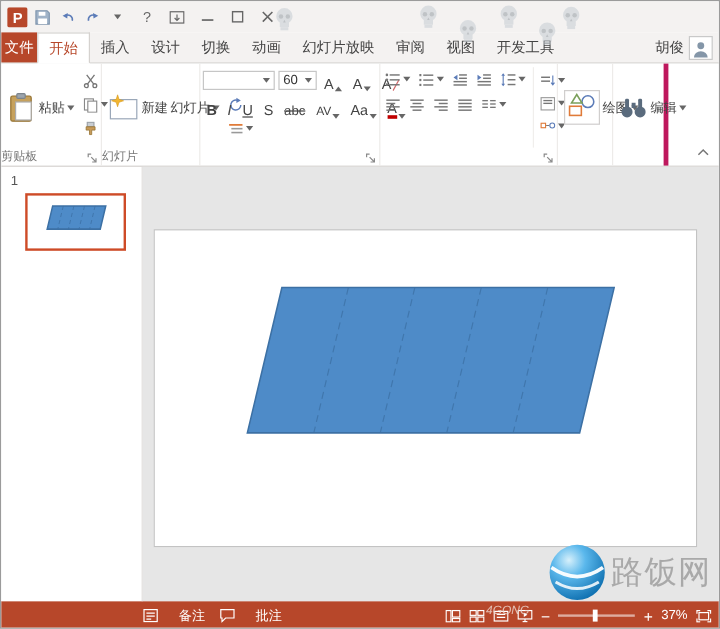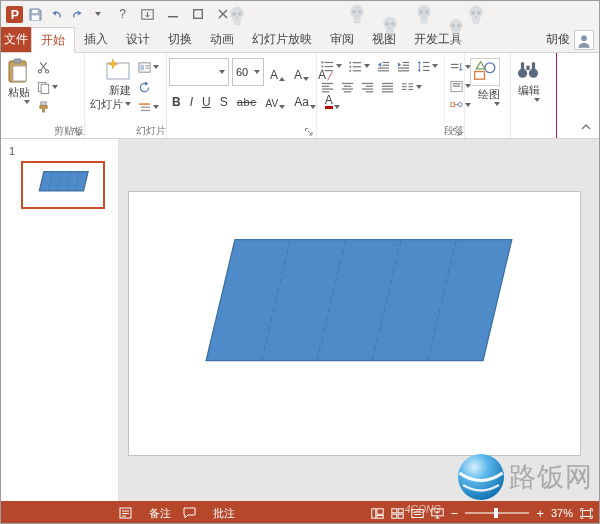--- a/index.html
+++ b/index.html
@@ -24,34 +24,34 @@
   .tab { padding:0 9px; font-size:12px; color:#444; display:flex; align-items:center; cursor:pointer; white-space:nowrap; }
   .tab.file-tab { background:var(--accent,#B7472A); color:#fff; padding:0 3px; }
   .tab.active { background:#fff; color:var(--accent,#B7472A); border:1px solid var(--ribbon-border,#D5D2CF); border-bottom:1px solid #fff; margin-bottom:-1px; }
   .user-area { margin-left:auto; display:flex; align-items:center; gap:4px; cursor:pointer; }
   .user-name { font-size:12px; color:#444; }
   .avatar { width:20px; height:20px; background:#fff; border:1px solid #c9c9c9; display:flex; align-items:flex-end; justify-content:center; overflow:hidden; }
 
   
   .ribbon { position:relative; height:86px; background:#fff; border-bottom:1px solid var(--ribbon-border,#D5D2CF); display:flex; }
   .group { position:relative; border-right:1px solid #edebe9; padding:3px 2px 15px 2px; display:flex; gap:2px; }
-  .group-label { position:absolute; bottom:1px; left:0; right:0; text-align:right; font-size:10px; color:#777; line-height:12px; pointer-events:none; }
+  .group-label { position:absolute; bottom:1px; left:0; right:0; text-align:left; font-size:10px; color:#777; line-height:12px; pointer-events:none; }
   .launcher { position:absolute; right:2px; bottom:2px; width:11px; height:11px; border:none; background:none; cursor:pointer; padding:0; }
-  .bigbtn { display:flex; flex-direction:column; align-items:flex-end; padding:2px 3px; gap:2px; font-size:11px; color:#444; border:none; background:none; cursor:pointer; }
+  .bigbtn { display:flex; flex-direction:row; align-items:center; padding:2px 3px; gap:2px; font-size:11px; color:#444; border:none; background:none; cursor:pointer; }
   .bigbtn .lbl { line-height:12px; white-space:nowrap; }
   .lblrow { display:flex; align-items:center; gap:2px; }
   .boxed { border:1px solid #d0cecd; padding:1px 2px; background:#fff; }
   .smallcol { display:flex; flex-direction:column; gap:4px; padding-top:3px; }
   .sbtn { display:flex; align-items:center; gap:2px; height:16px; padding:0 2px; background:none; border:none; cursor:pointer; font-size:11px; color:#444; }
   .rows { display:flex; flex-direction:column; gap:5px; padding-top:2px; }
   .row { display:flex; align-items:center; gap:3px; }
-  .combo { height:28px; border:1px solid #c6c6c6; background:#fff; display:flex; align-items:center; justify-content:space-between; padding:0 3px; font-size:11px; color:#333; cursor:pointer; }
+  .combo { height:16px; border:1px solid #c6c6c6; background:#fff; display:flex; align-items:center; justify-content:space-between; padding:0 3px; font-size:11px; color:#333; cursor:pointer; }
   .glyphA { font-size:12px; color:#444; line-height:1; }
   .fbtn { font-size:12px; color:#444; height:18px; display:flex; align-items:flex-end; gap:1px; padding:0 3px; background:none; border:none; cursor:pointer; }
-  .b { font-weight:bold; } .i { font-style:italic; } .u { text-decoration:underline; } .st { text-decoration:line-through; font-size:11px;font-family:Liberation Mono, monospace; }
+  .b { font-weight:bold; } .i { font-style:italic; } .u { text-decoration:underline; } .st { text-decoration:line-through; font-size:11px; }
   .fc-color { border-bottom:3px solid #C00000; line-height:11px; }
   .pi { width:13px; height:13px; flex:none; }
   .para-side { display:flex; flex-direction:column; gap:3px; padding:3px 0 0 3px; border-left:1px solid #f0eeec; margin-left:2px; }
   .collapse-btn { position:absolute; right:6px; bottom:3px; border:none; background:none; cursor:pointer; padding:2px; }
 
   
   .main { display:flex; height:362px; }
   .thumb-panel { width:118px; background:#fff; border-right:1px solid #e0dedc; padding:6px 0 0 8px; }
   .slide-num { font-size:11px; color:#555; margin-bottom:4px; }
   .thumb { width:84px; height:48px; margin-left:12px; background:#fff; border:2px solid var(--thumb-selected-border,#CE4B27); cursor:pointer; display:flex; align-items:center; justify-content:center; }
@@ -442,42 +442,41 @@
           </button>
         <button class="sbtn">
             <svg class="pi" viewBox="0 0 14 14">
               <rect x="1" y="4" width="4" height="4" fill="none" stroke="#E07B39"></rect>
               <circle cx="11" cy="6" r="2.2" fill="none" stroke="#5C7CB8"></circle>
               <path d="M5.5 6 H8.2" stroke="#777"></path>
             </svg>
             <span class="caret"></span>
           </button>
       </div>
-      <span class="group-label">段落</span>
       <button class="launcher">
         <svg width="10" height="10" viewBox="0 0 10 10">
             <path d="M1.5 4 V1.5 H4" fill="none" stroke="#8a8a8a"></path>
             <path d="M4 4 L8 8 M8 4.8 V8 H4.8" fill="none" stroke="#8a8a8a"></path>
           </svg>
       </button>
     </div>
 
     <div class="group" style="width:46px">
       <button class="bigbtn">
         <span class="boxed"><svg width="24" height="22" viewBox="0 0 22 20">
               <rect x="1.5" y="10.5" width="9" height="7" fill="none" stroke="#E07B39" stroke-width="1.2"></rect>
               <circle cx="15.5" cy="7" r="4.5" fill="none" stroke="#5C7CB8" stroke-width="1.2"></circle>
               <path d="M3 8 L7 1.5 L11 8 Z" fill="none" stroke="#7BA05B" stroke-width="1.2"></path>
             </svg></span>
         <span class="lbl">绘图</span>
         <span class="caret"></span>
       </button>
     </div>
 
-    <div class="group" style="width:46px;border-right:1px solid #be185d">
+    <div class="group" style="width:46px;border-right:4px solid #be185d">
       <button class="bigbtn">
         <svg width="24" height="24" viewBox="0 0 22 20">
             <circle cx="6" cy="13" r="4.2" fill="#5A6B7D"></circle>
             <circle cx="16" cy="13" r="4.2" fill="#5A6B7D"></circle>
             <rect x="4.5" y="3" width="3" height="7" rx="1" fill="#5A6B7D"></rect>
             <rect x="14.5" y="3" width="3" height="7" rx="1" fill="#5A6B7D"></rect>
             <rect x="9.5" y="6" width="3" height="4" fill="#5A6B7D"></rect>
           </svg>
         <span class="lbl">编辑</span>
         <span class="caret"></span>

